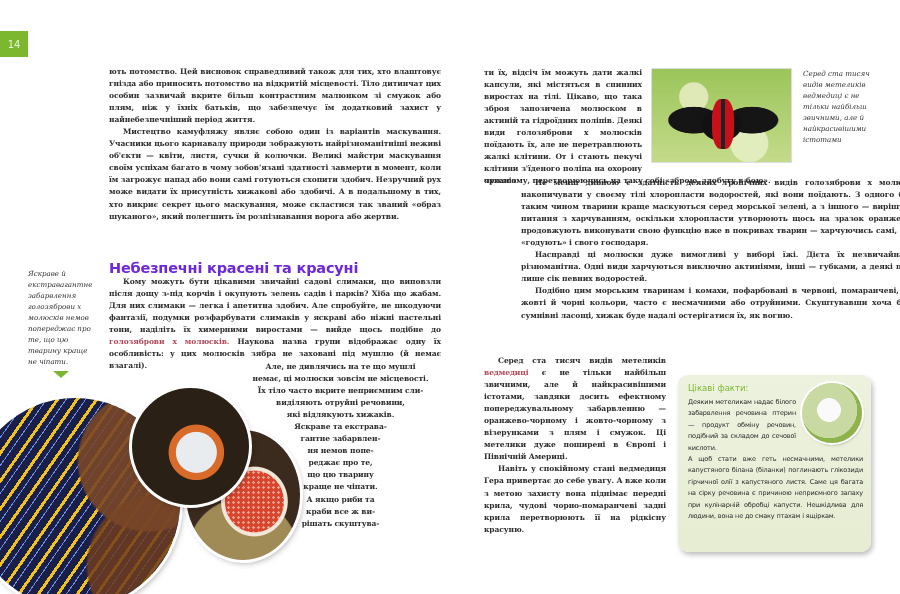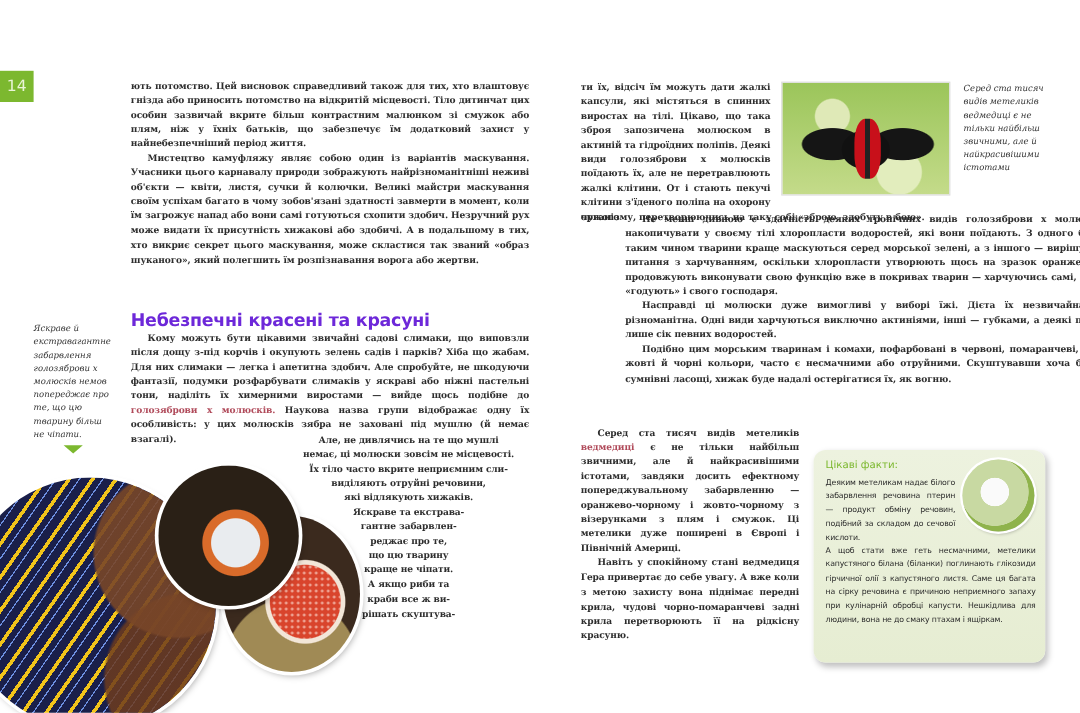--- a/index.html
+++ b/index.html
@@ -6,22 +6,22 @@
   html, body { width: 900px; height: 594px; overflow: hidden; background: #ffffff; }
   body { position: relative; font-family: "DejaVu Serif", serif; color: #2a2a2a; }
 
   .page { position: absolute; top: 0; height: 594px; background: #fff; }
   .page-left { left: 0; width: 450px; }
   .page-right { left: 450px; width: 450px; }
 
   .page-num {
     position: absolute; top: 31px; width: 28px; height: 26px;
     background: #7cb82f; color: #eaf5d8;
-    font-family: "DejaVu Sans", sans-serif; font-size: 13px;
-    display: flex; align-items: center; justify-content: center; margin-top: 28px;
+    font-family: "DejaVu Sans", sans-serif; font-size: 10px;
+    display: flex; align-items: center; justify-content: center;
   }
   .page-num.left { left: 0; }
   .page-num.right { right: 0; top: 31px; width: 30px; height: 28px; }
 
   .body-text {
     font-family: "DejaVu Serif", serif;
     font-size: 7.55px; line-height: 12.05px; color: #2d2d2d;
     text-align: justify; letter-spacing: -0.1px; font-weight: bold;
   }
   .body-text p { text-indent: 14px; }
@@ -146,29 +146,30 @@
   </div>
 
   <div class="left-col3 body-text">
     <span class="line">Але, не дивлячись на те що мушлі</span>
     <span class="line">немає, ці молюски зовсім не місцевості.</span>
     <span class="line">Їх тіло часто вкрите неприємним сли-</span>
     <span class="line">виділяють отруйні речовини,</span>
     <span class="line">які відлякують хижаків.</span>
     <span class="line">Яскраве та екстрава-</span>
     <span class="line">гантне забарвлен-</span>
+    <span class="line">ня немов попе-</span>
     <span class="line">реджає про те,</span>
     <span class="line">що цю тварину</span>
     <span class="line">краще не чіпати.</span>
     <span class="line">А якщо риби та</span>
     <span class="line">краби все ж ви-</span>
     <span class="line">рішать скуштува-</span>
   </div>
 
-  <div class="side-note left">Яскраве й екстравагантне забарвлення голозяброви х молюсків немов попереджає про те, що цю тварину більш не чіпати.</div>
+  <div class="side-note left">Яскраве й екстравагантне забарвлення голозяброви х молюсків немов попереджає про те, що цю тварину краще не чіпати.</div>
   <div class="triangle-down"></div>
 
   <div class="photo photo-blue"></div>
   <div class="photo photo-red"></div>
   <div class="photo photo-white"></div>
 </div>
 
 <div class="page page-right"></div>
 
 <div class="page-num right" style="left:912px;">

